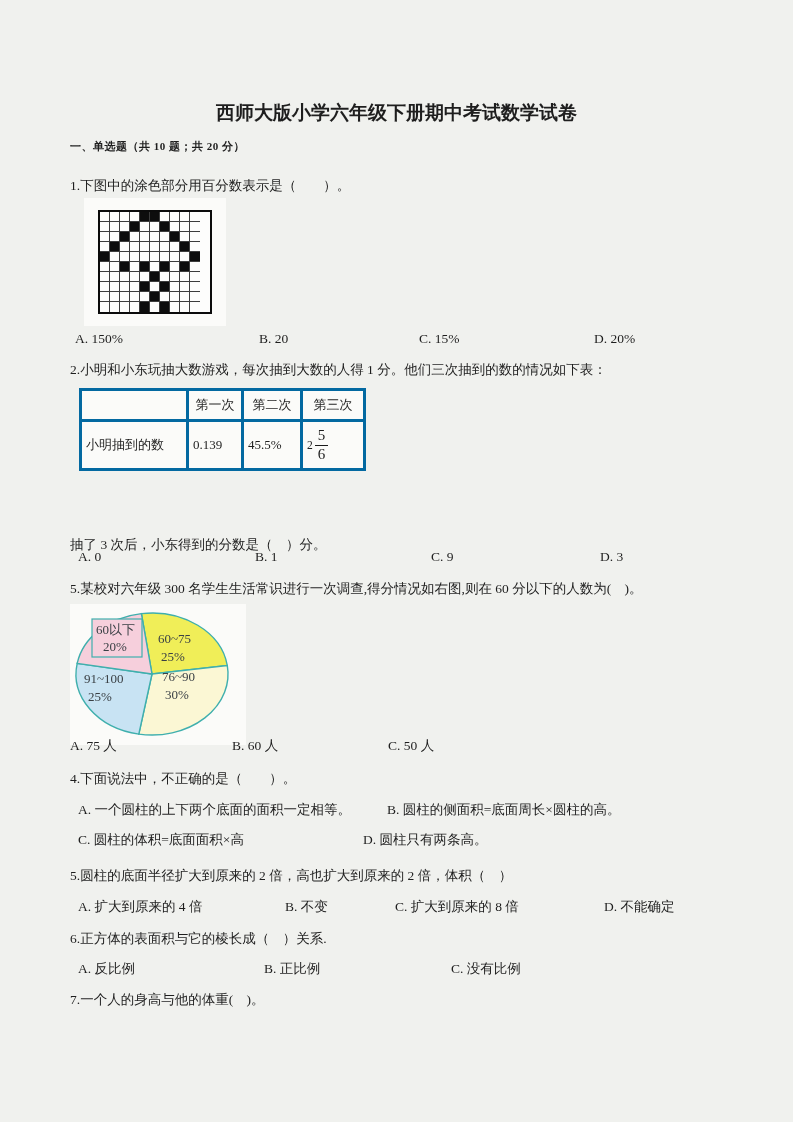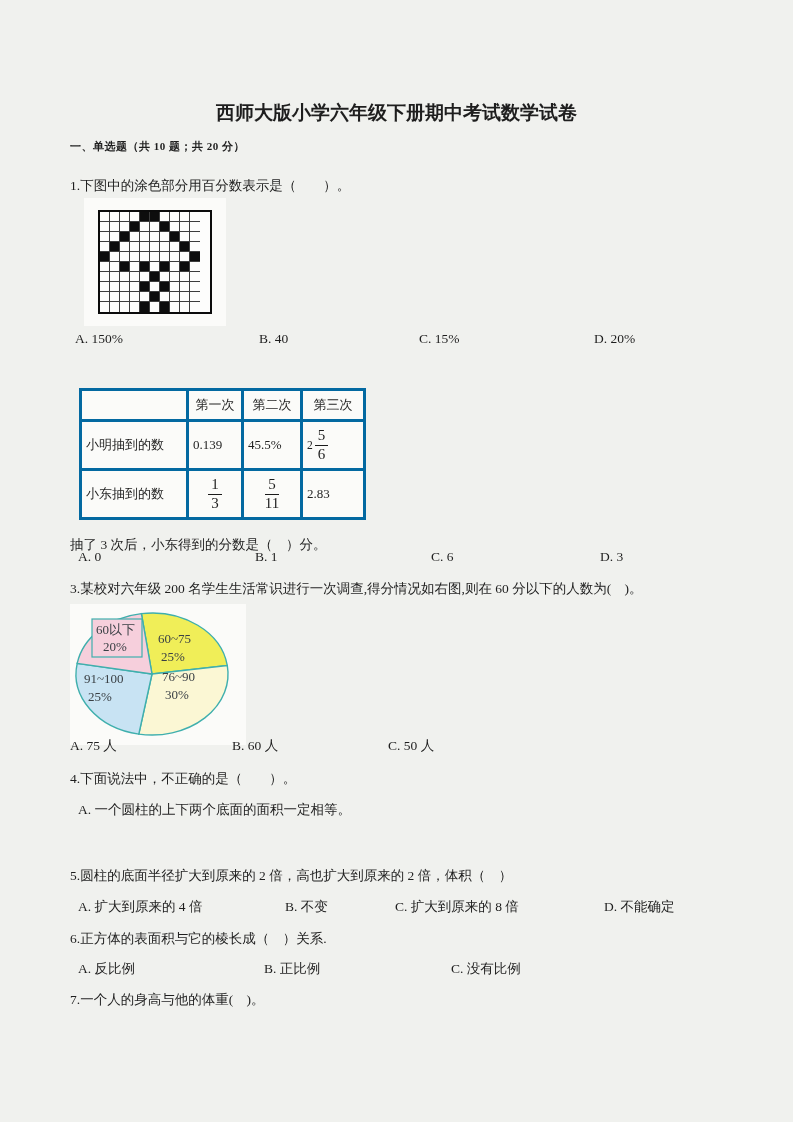--- a/index.html
+++ b/index.html
@@ -144,56 +144,51 @@
         <div class="cell filled"></div>
         <div class="cell"></div>
         <div class="cell filled"></div>
         <div class="cell"></div>
         <div class="cell"></div>
         <div class="cell"></div>
       </div>
   </div>
   <div class="opt-row" style="top:331px">
     <span class="opt" style="left:75px">A. 150%</span>
-    <span class="opt" style="left:259px">B. 40</span>
+    <span class="opt" style="left:259px">B. 20</span>
     <span class="opt" style="left:419px">C. 15%</span>
     <span class="opt" style="left:594px">D. 20%</span>
   </div>
 
+  <p class="qtext" style="top:361px">2.小明和小东玩抽大数游戏，每次抽到大数的人得 1 分。他们三次抽到的数的情况如下表：</p>
   <table class="num-table">
     <tbody>
         <tr>
       <th class="c0"></th>
       <th class="c1">第一次</th>
       <th class="c2">第二次</th>
       <th class="c3">第三次</th>
     </tr>
     <tr>
       <td class="c0">小明抽到的数</td>
       <td class="c1">0.139</td>
       <td class="c2">45.5%</td>
       <td class="c3"><span class="mixed-whole">2</span><span class="frac"><span class="fnum">5</span><span class="fden">6</span></span></td>
     </tr>
-    <tr>
-      <td class="c0">小东抽到的数</td>
-      <td class="c1" style="text-align:center"><span class="frac"><span class="fnum">1</span><span class="fden">3</span></span></td>
-      <td class="c2" style="text-align:center"><span class="frac"><span class="fnum">5</span><span class="fden">11</span></span></td>
-      <td class="c3">2.83</td>
-    </tr>
   </tbody>
     </table>
   <p class="qtext" style="top:536px">抽了 3 次后，小东得到的分数是（　）分。</p>
   <div class="opt-row" style="top:549px">
     <span class="opt" style="left:78px">A. 0</span>
     <span class="opt" style="left:255px">B. 1</span>
-    <span class="opt" style="left:431px">C. 6</span>
+    <span class="opt" style="left:431px">C. 9</span>
     <span class="opt" style="left:600px">D. 3</span>
   </div>
 
-  <p class="qtext" style="top:580px">3.某校对六年级 200 名学生生活常识进行一次调查,得分情况如右图,则在 60 分以下的人数为(　)。</p>
+  <p class="qtext" style="top:580px">5.某校对六年级 300 名学生生活常识进行一次调查,得分情况如右图,则在 60 分以下的人数为(　)。</p>
   <div class="img-panel pie-panel">
     <svg class="pie-svg" width="176" height="134">
       <g id="pie-slices">
           <path d="M 82 66 L 71.4 5.6 A 76 61 0 0 1 157.3 57.5 Z" fill="#f0ee58" stroke="#3fafad" stroke-width="1.4"></path>
           <path d="M 82 66 L 157.3 57.5 A 76 61 0 0 1 68.8 126.1 Z" fill="#fbf7d4" stroke="#3fafad" stroke-width="1.4"></path>
           <path d="M 82 66 L 68.8 126.1 A 76 61 0 0 1 7.2 55.4 Z" fill="#c8e3f3" stroke="#3fafad" stroke-width="1.4"></path>
           <path d="M 82 66 L 7.2 55.4 A 76 61 0 0 1 71.4 5.6 Z" fill="#f6cfdc" stroke="#3fafad" stroke-width="1.4"></path>
         </g>
       <rect class="pie-box" x="22" y="11" width="50" height="38"></rect>
       <text x="26" y="26">60以下</text>
@@ -208,20 +203,25 @@
   </div>
   <div class="opt-row" style="top:737px">
     <span class="opt" style="left:70px">A. 75 人</span>
     <span class="opt" style="left:232px">B. 60 人</span>
     <span class="opt" style="left:388px">C. 50 人</span>
   </div>
 
   <p class="qtext" style="top:770px">4.下面说法中，不正确的是（　　）。</p>
   <div class="opt-row" style="top:801px">
     <span class="opt" style="left:78px">A. 一个圆柱的上下两个底面的面积一定相等。</span>
+    <span class="opt" style="left:387px">B. 圆柱的侧面积=底面周长×圆柱的高。</span>
+  </div>
+  <div class="opt-row" style="top:831px">
+    <span class="opt" style="left:78px">C. 圆柱的体积=底面面积×高</span>
+    <span class="opt" style="left:363px">D. 圆柱只有两条高。</span>
   </div>
 
   <p class="qtext" style="top:867px">5.圆柱的底面半径扩大到原来的 2 倍，高也扩大到原来的 2 倍，体积（　）</p>
   <div class="opt-row" style="top:898px">
     <span class="opt" style="left:78px">A. 扩大到原来的 4 倍</span>
     <span class="opt" style="left:285px">B. 不变</span>
     <span class="opt" style="left:395px">C. 扩大到原来的 8 倍</span>
     <span class="opt" style="left:604px">D. 不能确定</span>
   </div>
 

